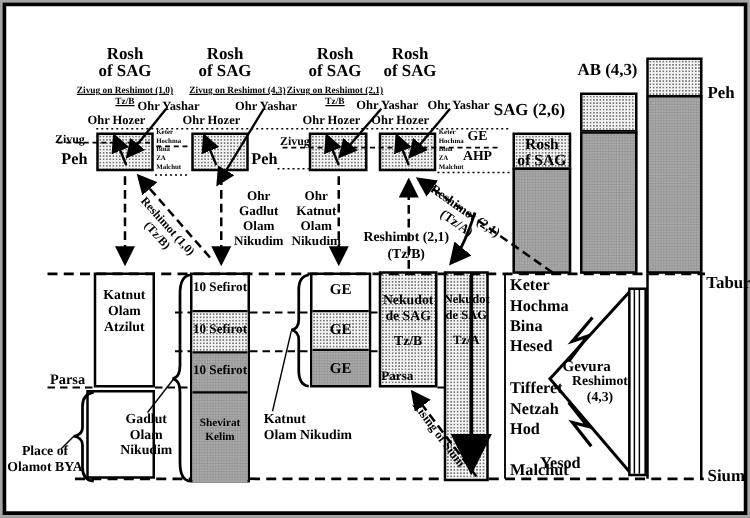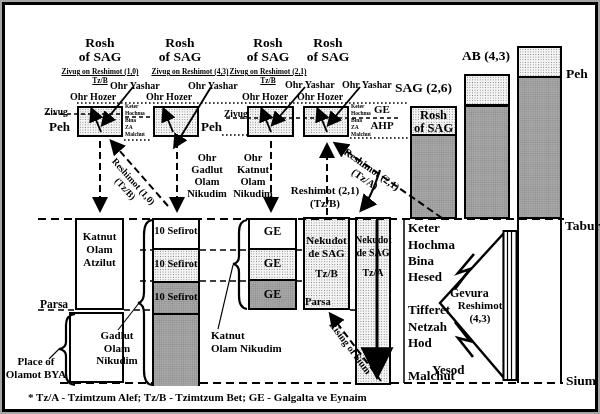--- a/index.html
+++ b/index.html
@@ -239,20 +239,24 @@
   <div class="lb ctr" style="left:75px;top:230px;width:49px;font-size:11px;line-height:13px;">
     <div>Katnut</div>
     <div>Olam</div>
     <div>Atzilut</div>
     </div>
   <div class="lb" style="left:40px;top:298px;font-size:11.5px;">Parsa</div>
 
   <div class="lb ctr" style="left:152px;top:225px;width:48px;font-size:10.5px;">10 Sefirot</div>
   <div class="lb ctr" style="left:152px;top:258px;width:48px;font-size:10.5px;">10 Sefirot</div>
   <div class="lb ctr" style="left:152px;top:291px;width:48px;font-size:10.5px;">10 Sefirot</div>
+  <div class="lb ctr" style="left:152px;top:333px;width:48px;font-size:9px;line-height:11px;">
+    <div>Shevirat</div>
+    <div>Kelim</div>
+    </div>
 
   <div class="lb ctr" style="left:248px;top:225px;width:49px;font-size:12px;">GE</div>
   <div class="lb ctr" style="left:248px;top:257px;width:49px;font-size:12px;">GE</div>
   <div class="lb ctr" style="left:248px;top:288px;width:49px;font-size:12px;">GE</div>
 
   <div class="lb ctr" style="left:303px;top:235px;width:47px;font-size:11px;">Nekudot</div>
   <div class="lb ctr" style="left:303px;top:248px;width:47px;font-size:11px;">de SAG</div>
   <div class="lb ctr" style="left:303px;top:268px;width:47px;font-size:11px;">Tz/B</div>
   <div class="lb" style="left:305px;top:296px;font-size:10.5px;">Parsa</div>
   <div class="lb ctr" style="left:355px;top:235px;width:36px;font-size:10px;">Nekudot</div>
@@ -280,14 +284,13 @@
   <div class="lb" style="left:408px;top:287px;font-size:12px;margin-left:42px;">Gevura</div>
   <div class="lb" style="left:408px;top:303px;font-size:13px;">Tifferet</div>
   <div class="lb" style="left:408px;top:320px;font-size:13px;">Netzah</div>
   <div class="lb" style="left:408px;top:336px;font-size:13px;">Hod</div>
   <div class="lb" style="left:408px;top:363px;font-size:13px;margin-left:24px;">Yesod</div>
   <div class="lb" style="left:408px;top:369px;font-size:13px;">Malchut</div>
 
   <div class="lb ctr" style="left:452px;top:300px;width:56px;font-size:11px;">Reshimot</div>
   <div class="lb ctr" style="left:452px;top:313px;width:56px;font-size:11px;">(4,3)</div>
 
-  <div class="lb" style="left:28px;top:392px;font-size:11px;">* Tz/A - Tzimtzum Alef; Tz/B - Tzimtzum Bet; GE - Galgalta ve Eynaim</div>
 </div>
 
 </body></html>

